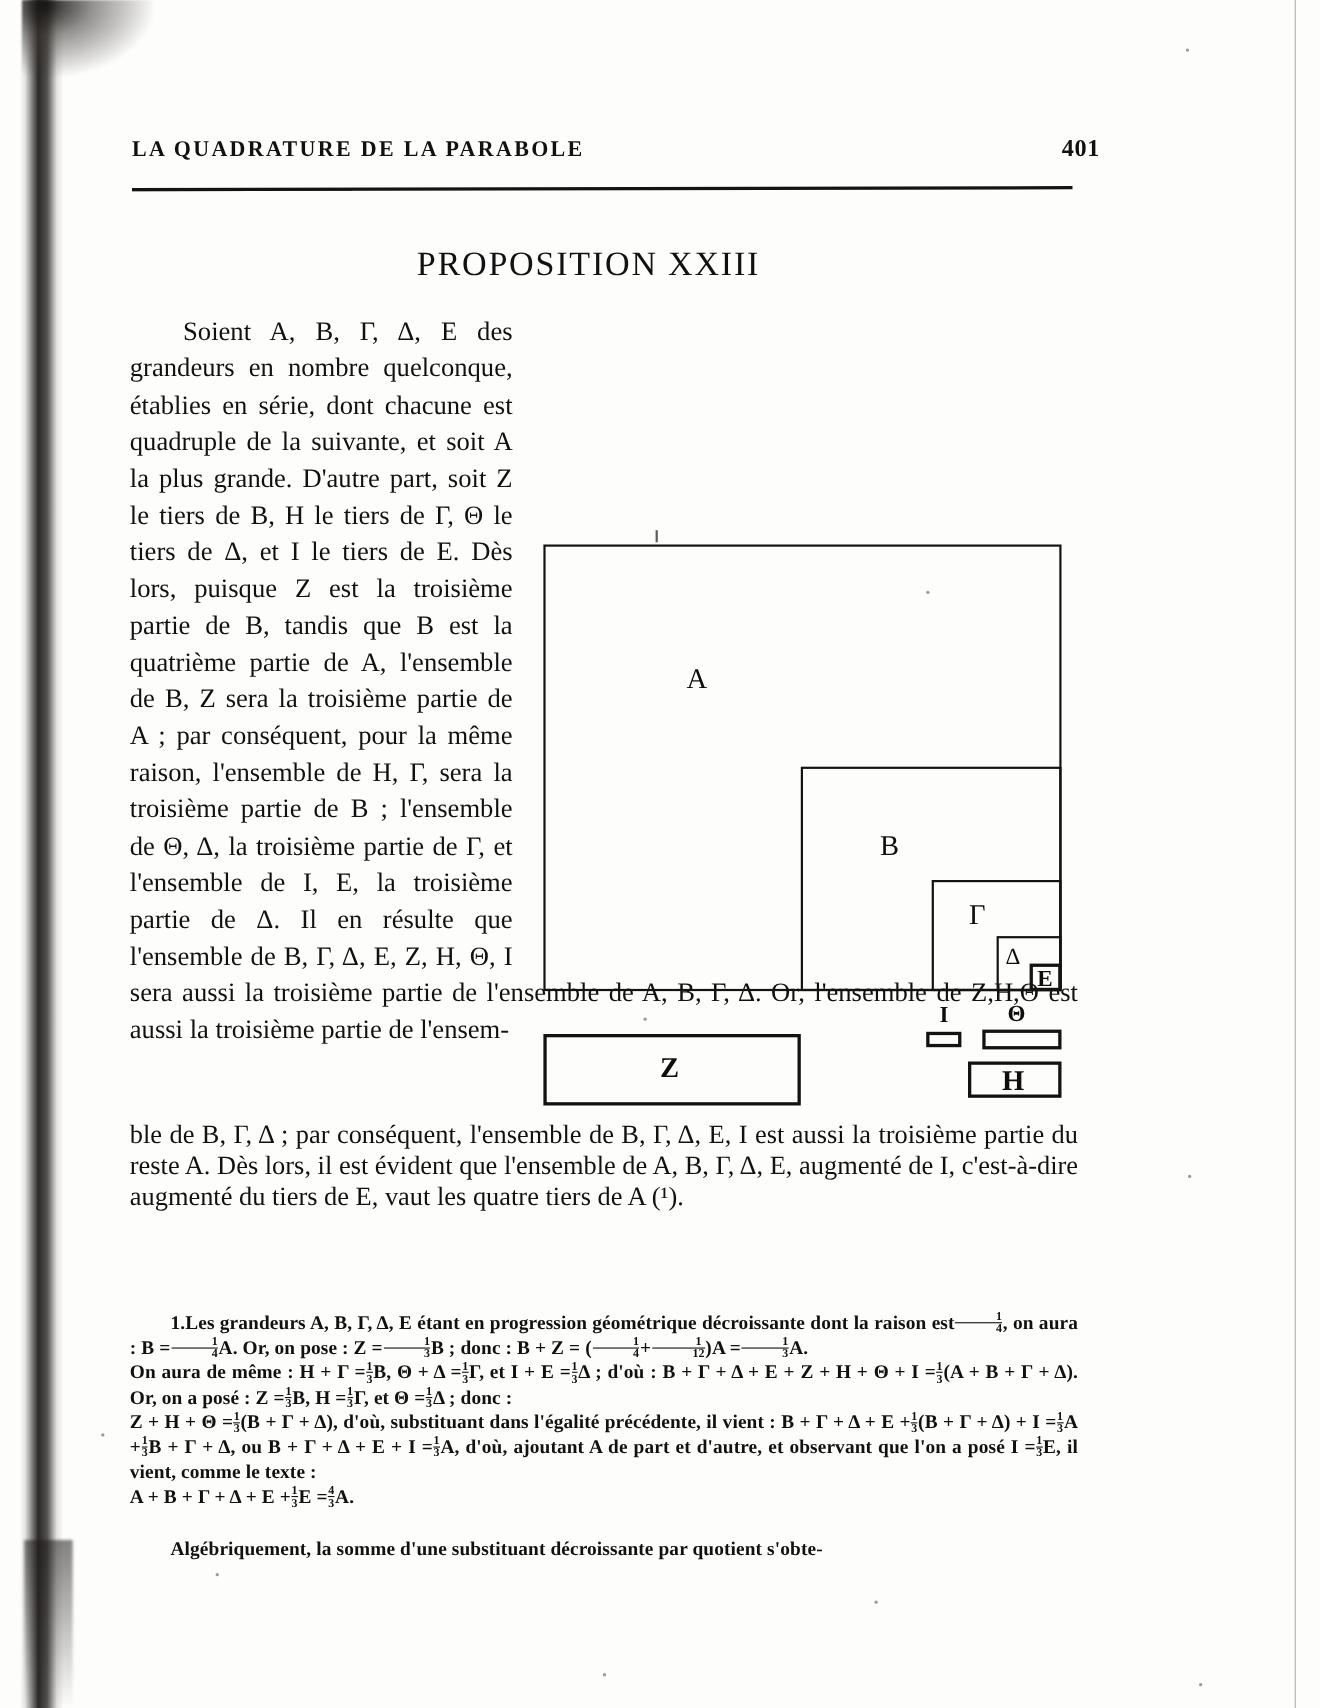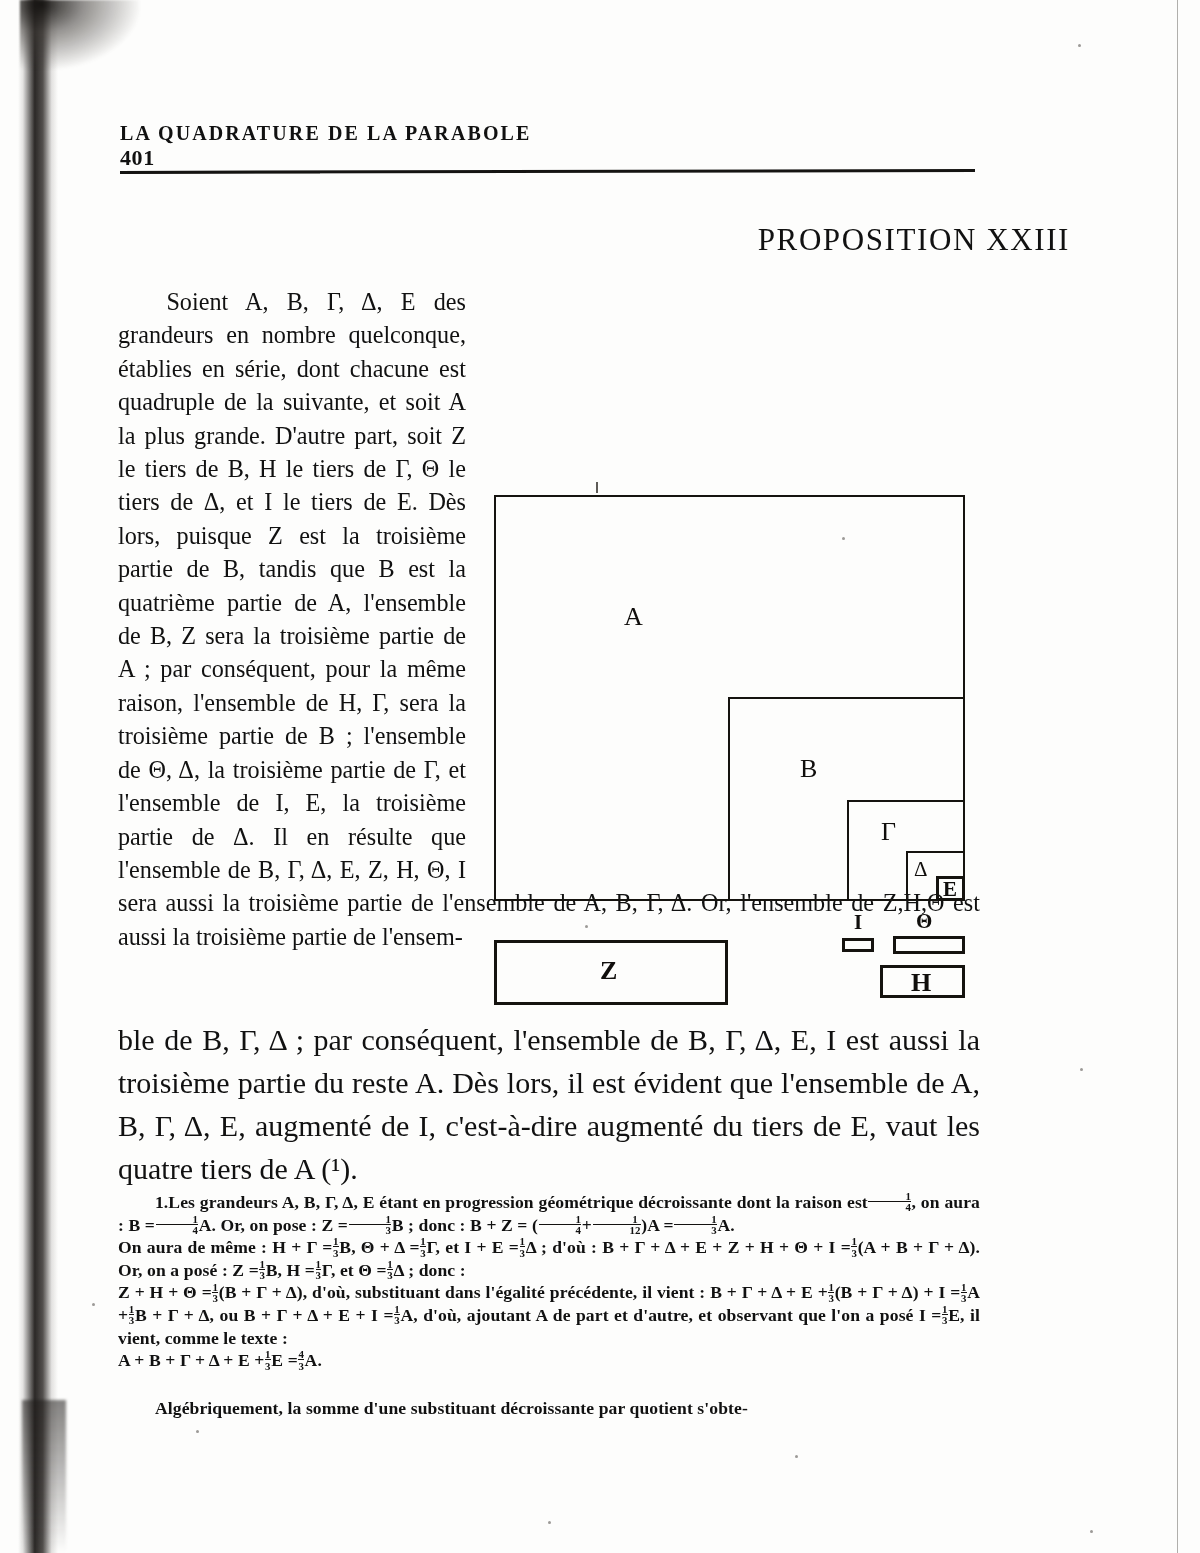--- a/index.html
+++ b/index.html
@@ -75,21 +75,20 @@
 
   
   .running-head {
     position: absolute;
     left: 120px;
     top: 122px;
     width: 880px;
     display: flex;
     align-items: baseline;
     justify-content: space-between;
-    flex-direction: column;
   }
   .head-title {
     font-family: "Liberation Serif", "DejaVu Serif", serif;
     font-size: 20px;
     letter-spacing: 2.1px;
     font-weight: 700;
     white-space: nowrap;
     transform: scaleY(1.02);
   }
   .head-folio {
@@ -113,21 +112,21 @@
     width: 200px; height: 1px;
     background: rgba(20,18,16,0.55);
   }
 
   
   .prop-title {
     position: absolute;
     left: 0;
     top: 222px;
     width: 1070px;
-    text-align: right;
+    text-align: center;
     font-size: 31px;
     letter-spacing: 1.6px;
   }
 
   
   .body-text {
     position: absolute;
     left: 118px;
     top: 285px;
     width: 862px;
@@ -145,22 +144,22 @@
     width: 500px;
     height: 520px;
     shape-margin: 0;
     margin: 58px 0 0 14px;
   }
   .tail-text {
     position: absolute;
     left: 118px;
     top: 1018px;
     width: 862px;
-    font-size: 30px;
-    line-height: 43px;
+    font-size: 24px;
+    line-height: 28px;
     text-align: justify;
   }
   .tail-text p { margin: 0; text-indent: 0; }
 
   
   .figure {
     position: absolute;
     left: 490px;
     top: 488px;
     width: 500px;

